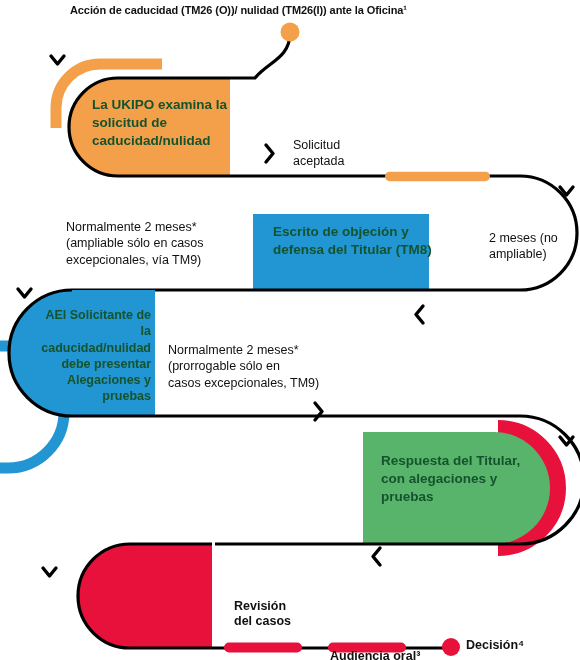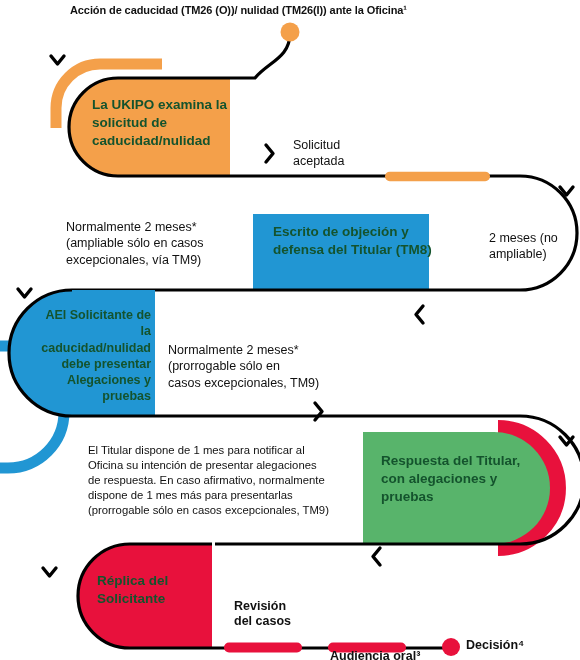--- a/index.html
+++ b/index.html
@@ -118,21 +118,20 @@
   <div class="lbl lbl-title" style="left:70px; top:4px; width:470px;">Acción de caducidad (TM26 (O))/ nulidad (TM26(I)) ante la Oficina¹</div>
 
   <div class="boxtext" style="left:92px; top:96px; width:150px;">La UKIPO examina la solicitud de caducidad/nulidad</div>
 
   <div class="boxtext" style="left:265px; top:223px; width:160px;margin-left:8px;">Escrito de objeción y defensa del Titular (TM8)</div>
 
   <div class="boxtext small" style="left:33px; top:307px; width:118px;text-align:right;">AEl Solicitante de la caducidad/nulidad debe presentar Alegaciones y pruebas</div>
 
   <div class="boxtext" style="left:381px; top:452px; width:160px;">Respuesta del Titular, con alegaciones y pruebas</div>
 
-  <div class="boxtext" style="left:97px; top:572px; width:120px;">Réplica del Solicitante</div>
 
 
   <div class="lbl" style="left:234px; top:599px; width:70px; font-size:12.5px;">Revisión del casos</div>
 
   <div class="lbl" style="left:330px; top:613px; width:110px; font-size:12.5px;margin-top:36px;">Audiencia oral³</div>
 
   <div class="lbl" style="left:466px; top:638px; width:90px; font-size:12.5px;">Decisión⁴</div>
 
   <div class="note" style="left:293px; top:137px; width:90px; white-space:pre-line;">Solicitud
 aceptada</div>
@@ -141,19 +140,14 @@
 (ampliable sólo en casos
 excepcionales, vía TM9)</div>
 
   <div class="note" style="left:441px; top:230px; width:100px; white-space:pre-line;margin-left:48px;">2 meses (no
 ampliable)</div>
 
   <div class="note" style="left:168px; top:342px; width:180px; white-space:pre-line;">Normalmente 2 meses*
 (prorrogable sólo en
 casos excepcionales, TM9)</div>
 
-  <div class="note" style="left:88px; top:443px; width:268px; white-space:pre-line; font-size:11.3px; line-height:1.32;">El Titular dispone de 1 mes para notificar al
-Oficina su intención de presentar alegaciones
-de respuesta. En caso afirmativo, normalmente
-dispone de 1 mes más para presentarlas
-(prorrogable sólo en casos excepcionales, TM9)</div>
 
 </div>
 
 </body></html>

